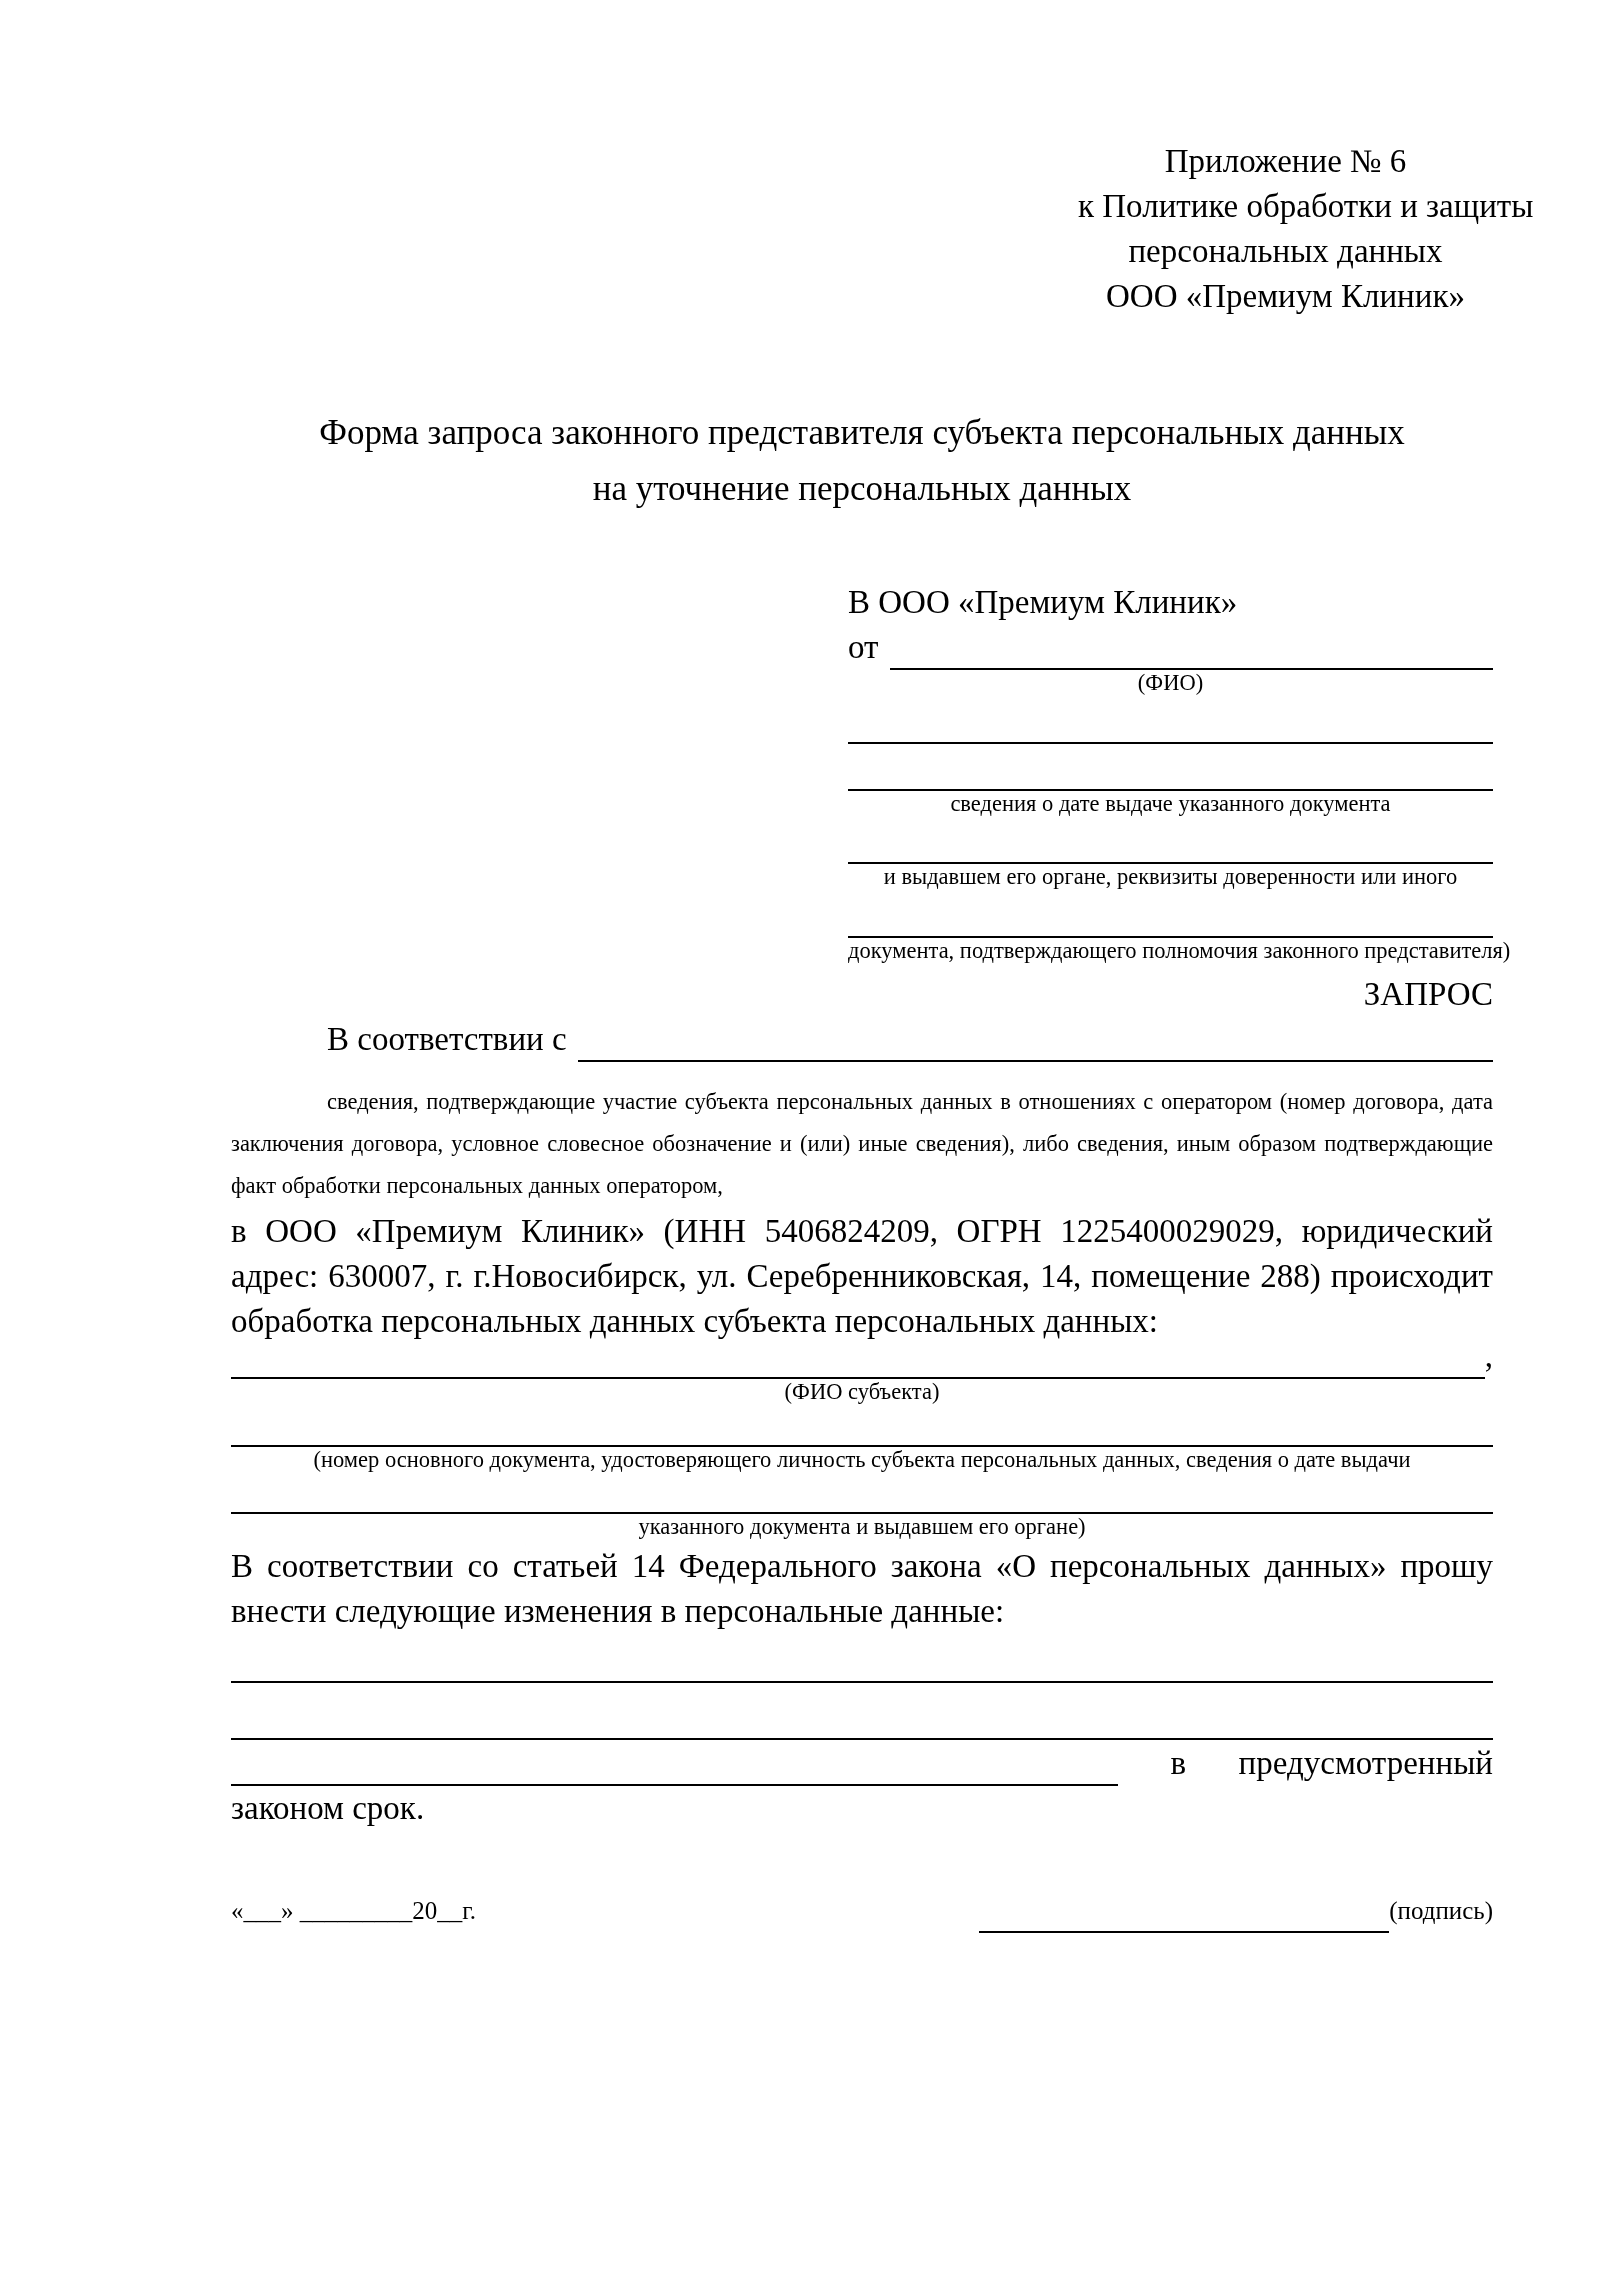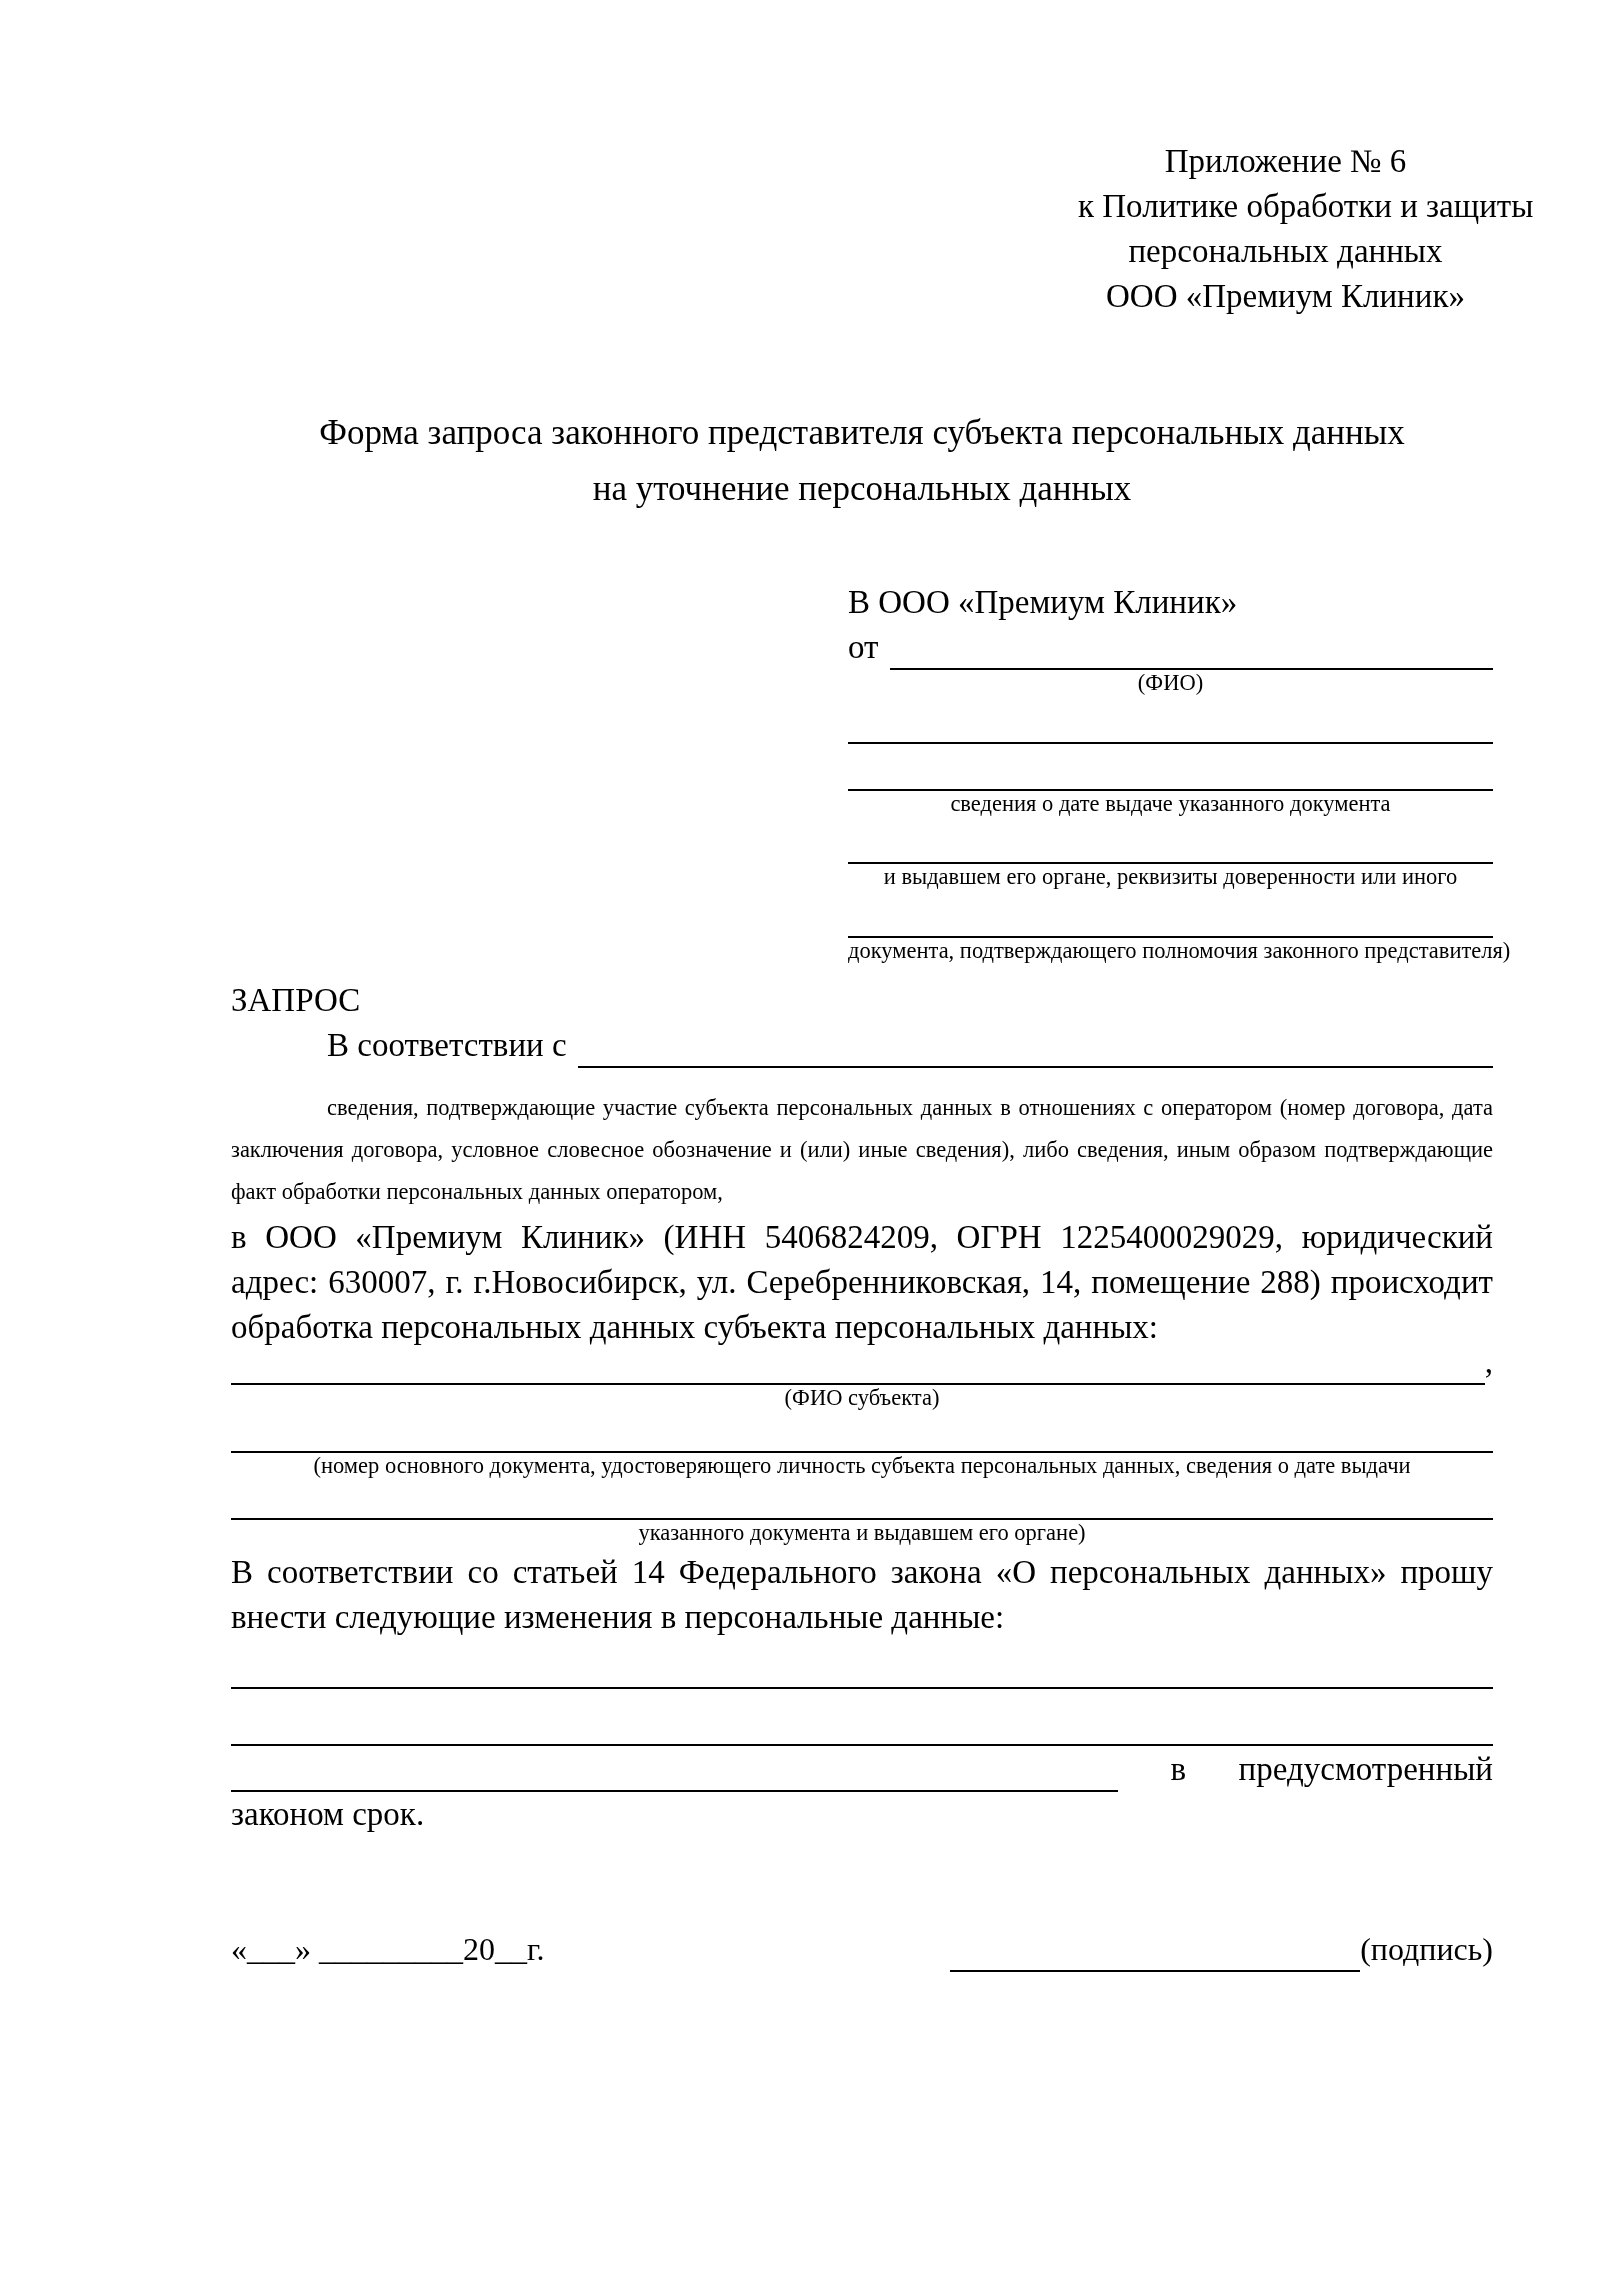--- a/index.html
+++ b/index.html
@@ -24,21 +24,21 @@
   .title{
     margin-top:86px;text-align:center;font-weight:400;
     font-size:35px;line-height:56px;white-space:nowrap;
   }
 
   .addressee{margin-top:63px;margin-left:617px;width:645px;}
   .addressee .org{white-space:nowrap;}
   .from .fill{margin-left:11.8px;}
   .addr-line{height:45px;border-bottom:2.9px solid #000;}
 
-  .zapros{margin-top:14px;text-align:left;}
+  .zapros{margin-top:8px;text-align:right;}
 
   .accordance{padding-left:96px;height:45px;}
   .accordance .prefix{white-space:nowrap;}
   .accordance .fill{margin-left:11.8px;}
 
   .footnote{font-size:22.5px;line-height:42px;text-align:justify;text-indent:96px;margin-top:19px;}
 
   .para{text-align:justify;}
   .operator{margin-top:2px;}
 
@@ -49,21 +49,21 @@
   .b3{height:47px;}
   .b4{height:55px;}
 
   .answer1{
     margin-top:11.8px;text-align:justify;text-align-last:justify;
     text-indent:96px;
   }
   .answer2{height:46px;justify-content:space-between;}
   .answer2 .fill2{width:887px;border-bottom:2.9px solid #000;}
 
-  .footer{margin-top:90px;justify-content:space-between;font-size:32px;}
+  .footer{margin-top:57px;justify-content:space-between;font-size:25px;}
   .footer .date{white-space:nowrap;}
   .sigwrap{display:flex;align-items:flex-end;}
   .sigline{display:inline-block;width:410px;height:39px;border-bottom:2.9px solid #000;}
 </style>
 </head>
 <body>
 
 <div class="page">
   <div class="content">
 

